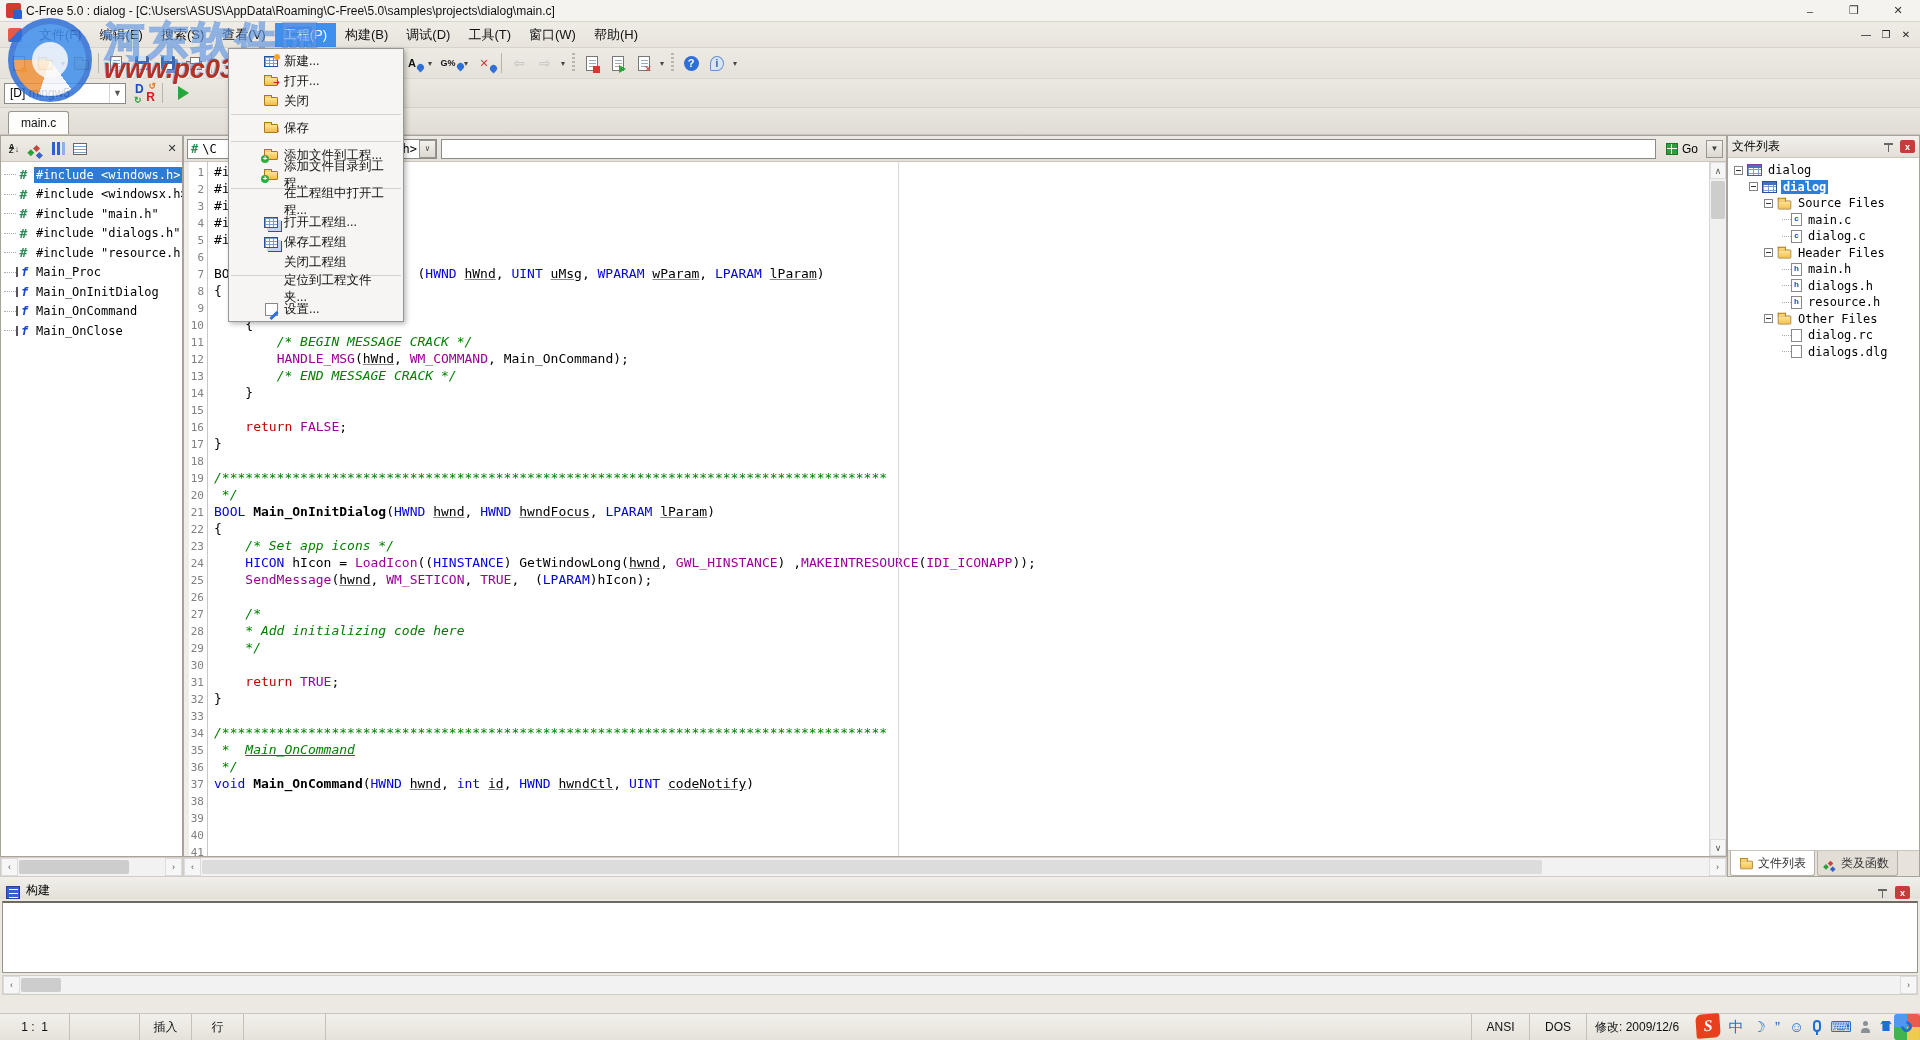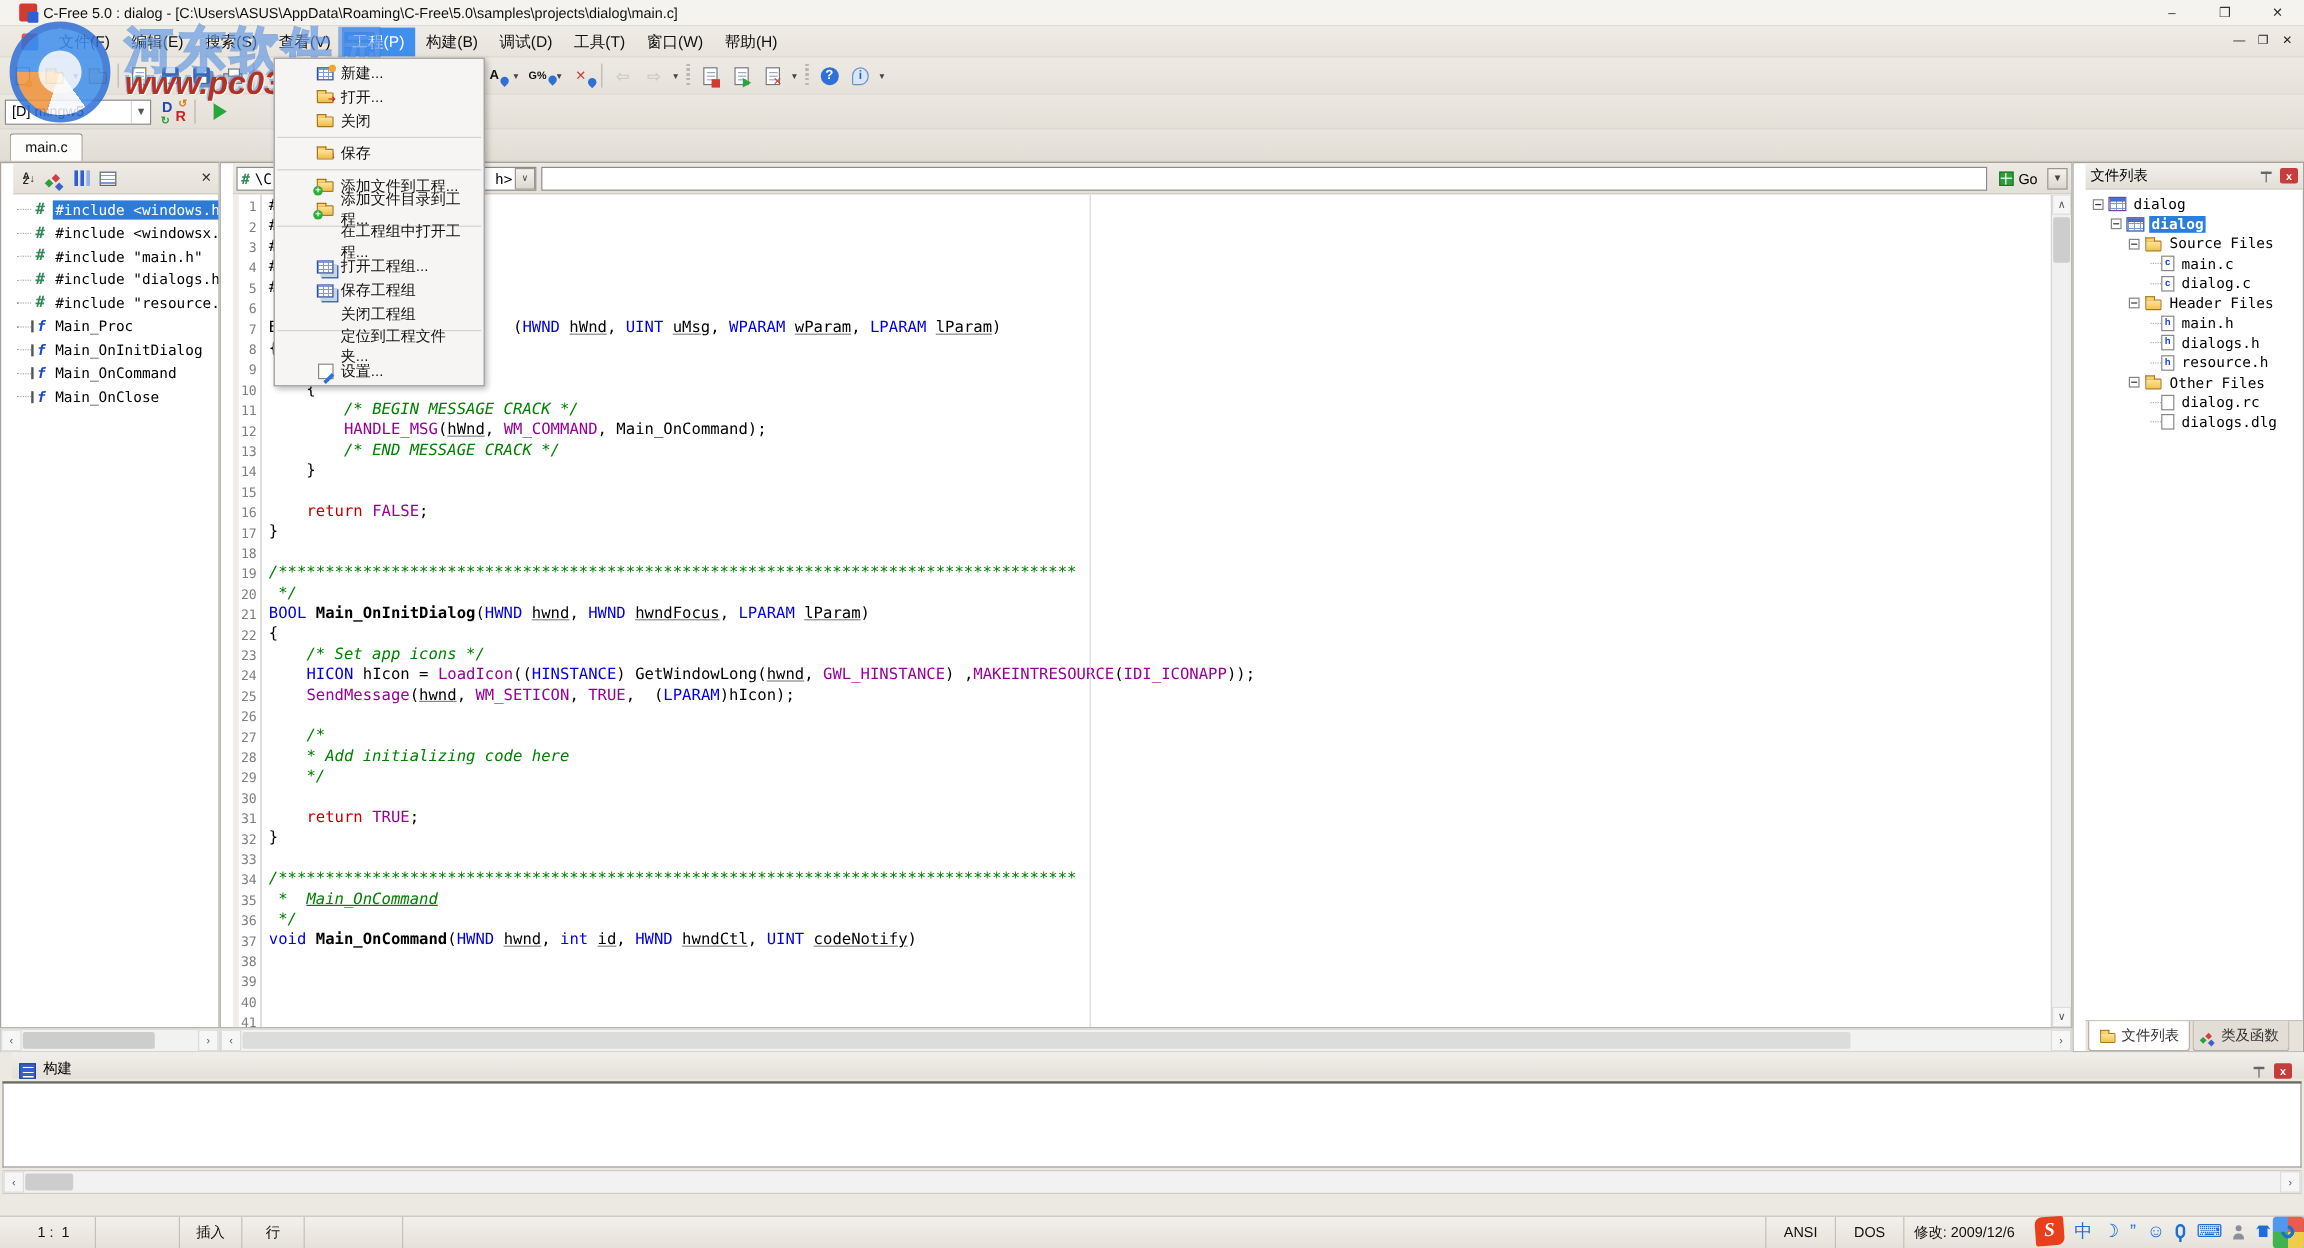--- a/index.html
+++ b/index.html
@@ -1,19 +1,19 @@
 <!DOCTYPE html>
 <html><head>
 <meta charset="utf-8">
 <style>
   html,body{margin:0;padding:0;width:1920px;height:1040px;overflow:hidden;
     font-family:"Liberation Sans","DejaVu Sans",sans-serif;background:#ece9e2;font-size:13px;
     -webkit-font-smoothing:antialiased;}
   *{box-sizing:border-box;}
-  .abs{position:absolute;padding-left:10px;}
+  .abs{position:absolute;}
   
   #titlebar{left:0;top:0;width:1920px;height:22px;background:#f5f3ef;display:flex;align-items:center;
     border-bottom:1px solid #d9d5cd;}
   #app-icon{width:15px;height:15px;margin:0 5px 0 6px;position:relative;background:#d23b2f;border-radius:2px;}
   #app-icon::after{content:"";position:absolute;right:-1px;bottom:-1px;width:9px;height:9px;background:#2f5fd2;border-radius:1px;}
   #title-text{font-size:12px;color:#111;}
   .winbtns{margin-left:auto;display:flex;height:22px;}
   .winbtn{width:44px;height:22px;display:flex;align-items:center;justify-content:center;color:#333;font-size:11px;}
   #menubar{left:0;top:22px;width:1920px;height:26px;display:flex;align-items:center;
     background:linear-gradient(#efece6,#e8e4dc);border-bottom:1px solid #d8d4cb;}

